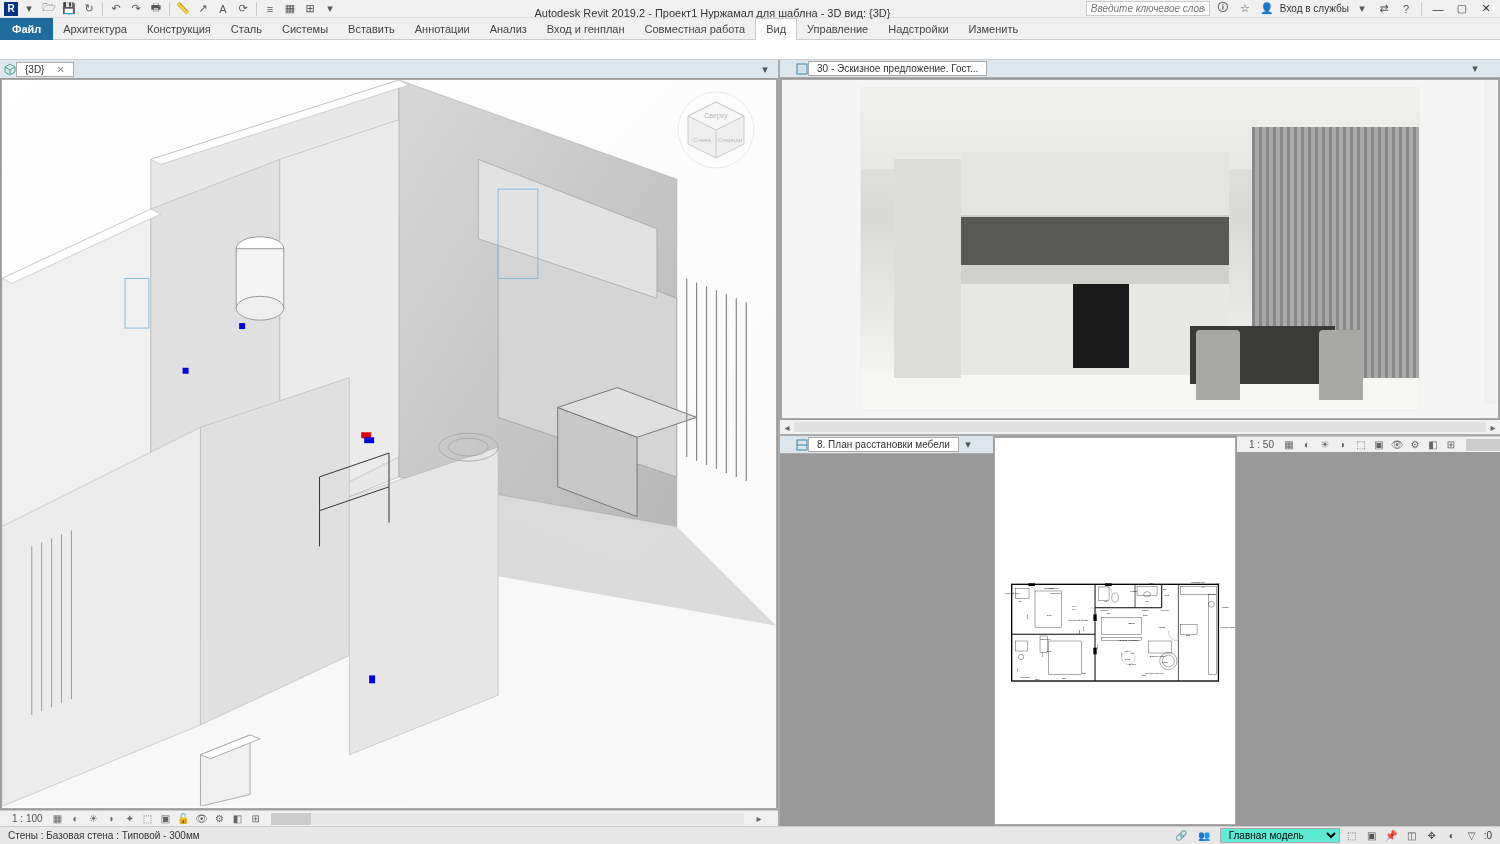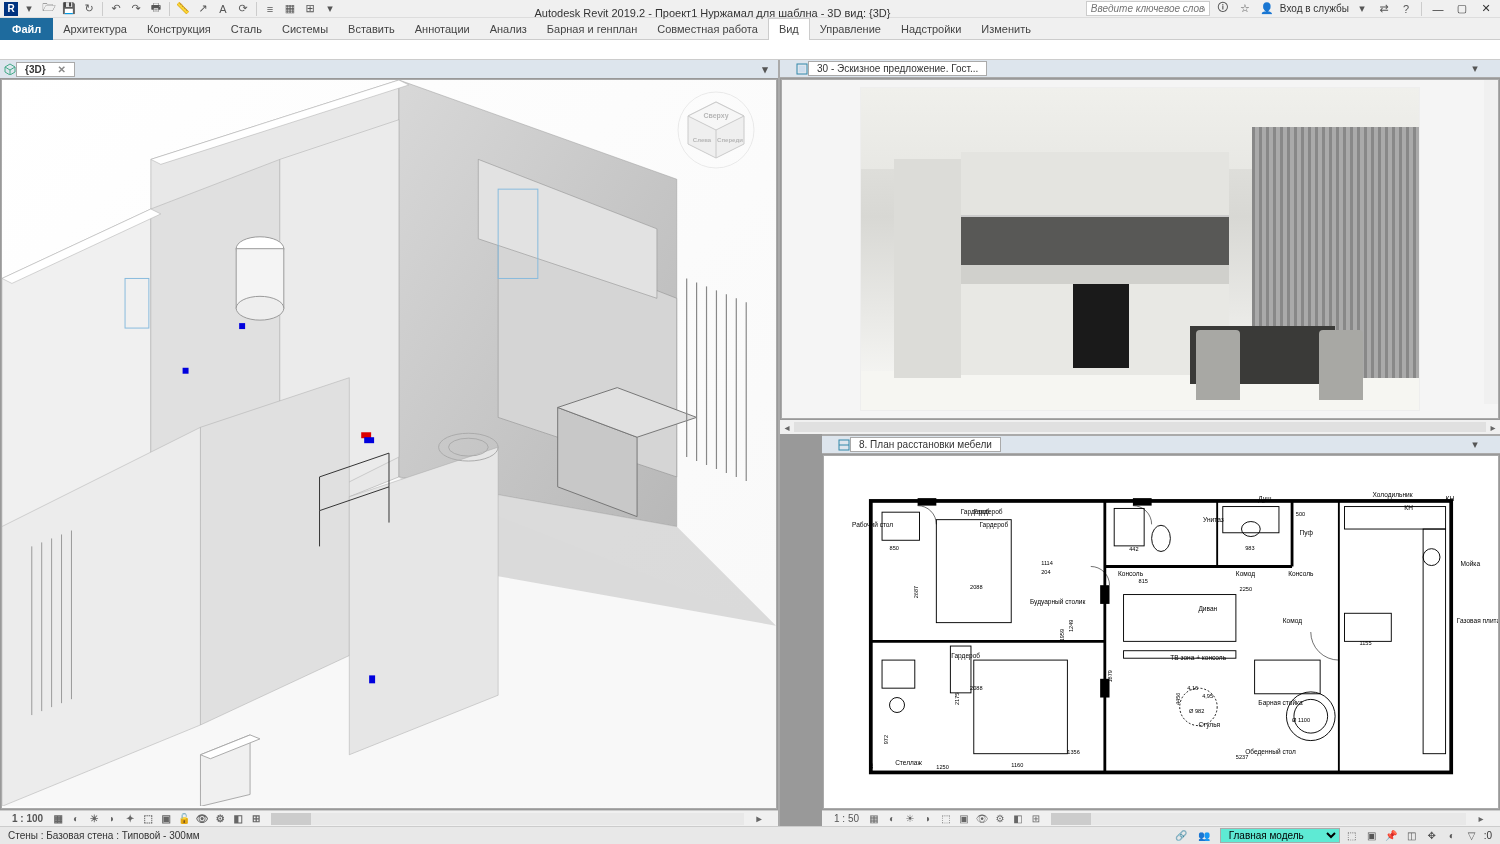--- a/index.html
+++ b/index.html
@@ -16,21 +16,21 @@
     .win-btn { width: 20px; height: 16px; display: inline-flex; align-items: center; justify-content: center; font-size: 11px; cursor: pointer; }
     
     .ribbon-tabs { height: 22px; background: #f0f0f0; display: flex; align-items: center; border-bottom: 1px solid #ccc; }
     .file-tab { background: #1e6b9e; color: white; font-weight: bold; padding: 3px 12px; height: 22px; display: flex; align-items: center; cursor: pointer; }
     .ribbon-tab { padding: 3px 10px; height: 22px; display: flex; align-items: center; color: #444; cursor: pointer; }
     .ribbon-tab.active { background: white; border: 1px solid #ccc; border-bottom: none; }
     
     .ribbon-area { height: 20px; background: white; border-bottom: 1px solid #ccc; }
     
     .content { height: 766px; display: flex; background: #999; }
-    .left-panel { width: 780px; display: flex; flex-direction: column; border-right: 2px solid #aaa; font-weight: bold; }
+    .left-panel { width: 780px; display: flex; flex-direction: column; border-right: 2px solid #aaa; }
     .right-panel { flex: 1; display: flex; flex-direction: column; }
     
     .view-tabs { height: 18px; background: #dde5ed; display: flex; align-items: center; padding: 0 4px; }
     .view-tabs-right { height: 18px; background: #dde5ed; display: flex; align-items: center; padding: 0 16px; border-bottom: 1px solid #aaa; }
     .view-tab { background: white; border: 1px solid #aaa; padding: 1px 8px; display: flex; align-items: center; gap: 4px; font-size: 10px; cursor: pointer; }
     .tab-icon { width: 12px; height: 12px; display: inline-block; }
     .tab-close { margin-left: 8px; color: #888; cursor: pointer; }
     
     .viewport { flex: 1; background: white; position: relative; overflow: hidden; border: 1px solid #aaa; margin: 1px; }
     .viewport-3d { background: linear-gradient(135deg, #fff 0%, #f8f8f8 100%); }
@@ -41,21 +41,21 @@
     .iso-drawing { position: absolute; inset: 0; }
     
     .view-controls { height: 16px; background: #f0f0f0; border-top: 1px solid #ccc; display: flex; align-items: center; padding: 0 12px; gap: 8px; font-size: 10px; }
     .vc-text { color: #555; }
     .vc-icons { display: flex; gap: 4px; }
     .vc-icon { width: 14px; height: 14px; display: inline-flex; align-items: center; justify-content: center; font-size: 10px; color: #666; cursor: pointer; }
     .vc-scrollbar { flex: 1; height: 12px; background: #e8e8e8; position: relative; }
     .vc-thumb { position: absolute; left: 0; width: 40px; height: 100%; background: #ccc; }
     
     .right-top { height: 374px; display: flex; flex-direction: column; }
-    .right-bottom { flex: 1; display: flex; flex-direction: column; border-top: 2px solid #aaa; margin-left: 42px; }
+    .right-bottom { flex: 1; display: flex; flex-direction: row; border-top: 2px solid #aaa; }
     
     .render-view { flex: 1; background: #f5f5f5; position: relative; overflow: hidden; border: 1px solid #aaa; margin: 1px; display: flex; align-items: center; justify-content: center; }
     .render-img { width: 560px; height: 324px; background: linear-gradient(180deg, #e8e8e4 0%, #d8d8d4 40%, #fafaf8 100%); border: 1px solid #eee; position: relative; }
     
     .plan-view { flex: 1; background: white; position: relative; overflow: auto; border: 1px solid #aaa; margin: 1px; }
     
     .status-bar { height: 18px; background: #e8e8e8; border-top: 1px solid #ccc; display: flex; align-items: center; padding: 0 8px; font-size: 10px; color: #333; justify-content: space-between; }
     .status-left { display: flex; align-items: center; gap: 6px; }
     .status-right { display: flex; align-items: center; gap: 4px; }
     .status-icon { width: 16px; height: 14px; display: inline-flex; align-items: center; justify-content: center; color: #555; cursor: pointer; font-size: 10px; }
@@ -125,21 +125,21 @@
 
 <div class="ribbon-tabs">
   <div class="file-tab">Файл</div>
   <div class="ribbon-tab">Архитектура</div>
   <div class="ribbon-tab">Конструкция</div>
   <div class="ribbon-tab">Сталь</div>
   <div class="ribbon-tab">Системы</div>
   <div class="ribbon-tab">Вставить</div>
   <div class="ribbon-tab">Аннотации</div>
   <div class="ribbon-tab">Анализ</div>
-  <div class="ribbon-tab">Барная и генплан</div>
+  <div class="ribbon-tab">Вход и генплан</div>
   <div class="ribbon-tab">Совместная работа</div>
   <div class="ribbon-tab active">Вид</div>
   <div class="ribbon-tab">Управление</div>
   <div class="ribbon-tab">Надстройки</div>
   <div class="ribbon-tab">Изменить</div>
 </div>
 
 <div class="ribbon-area"></div>
 
 <div class="content">

